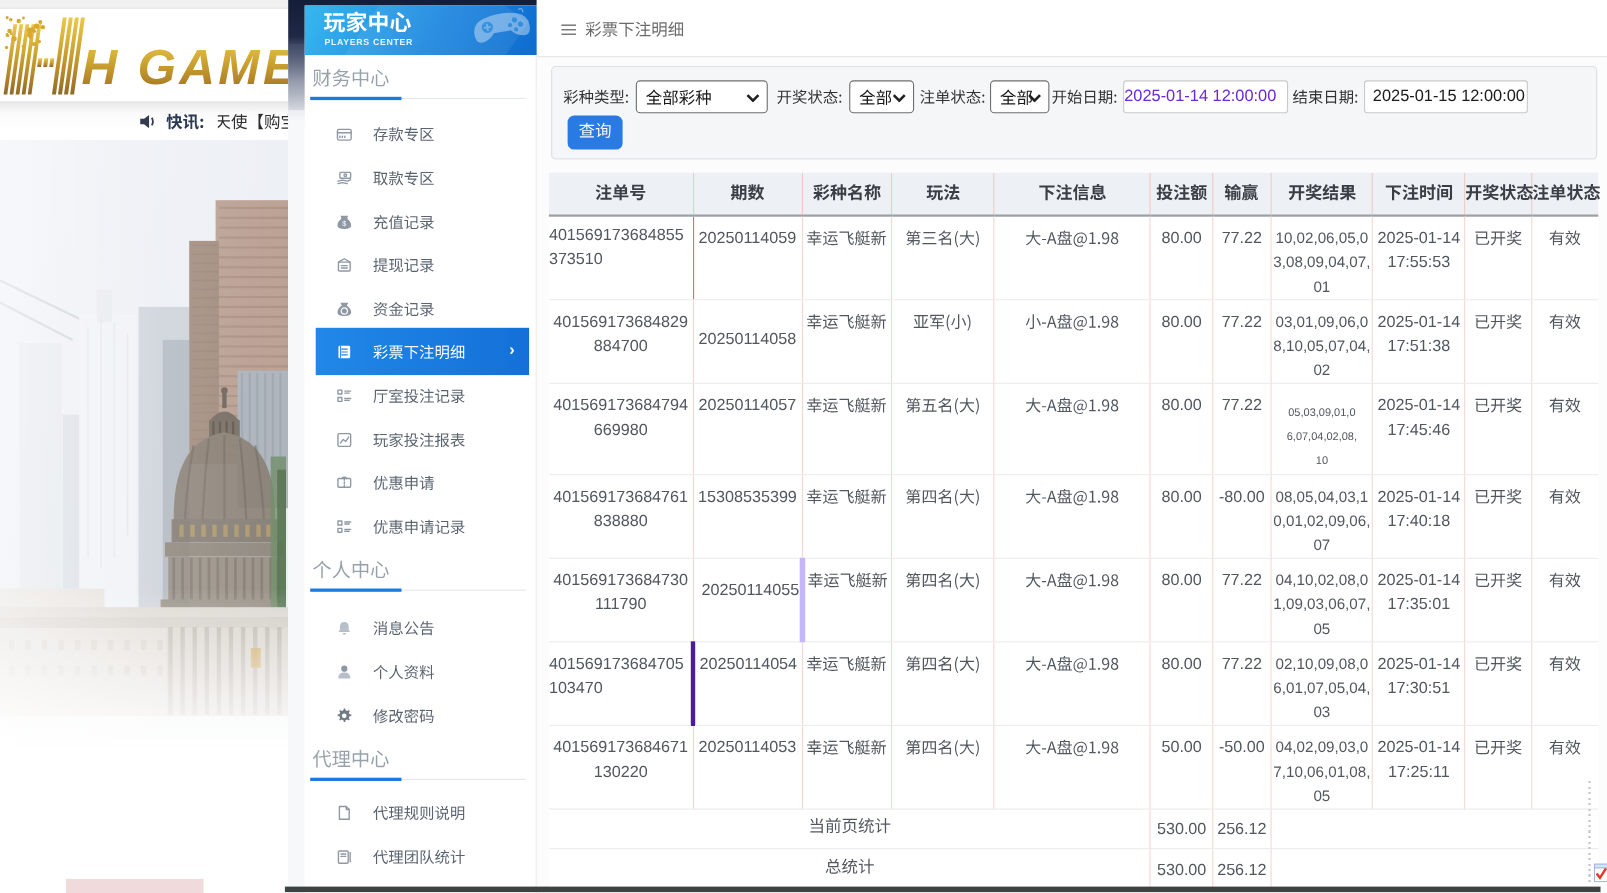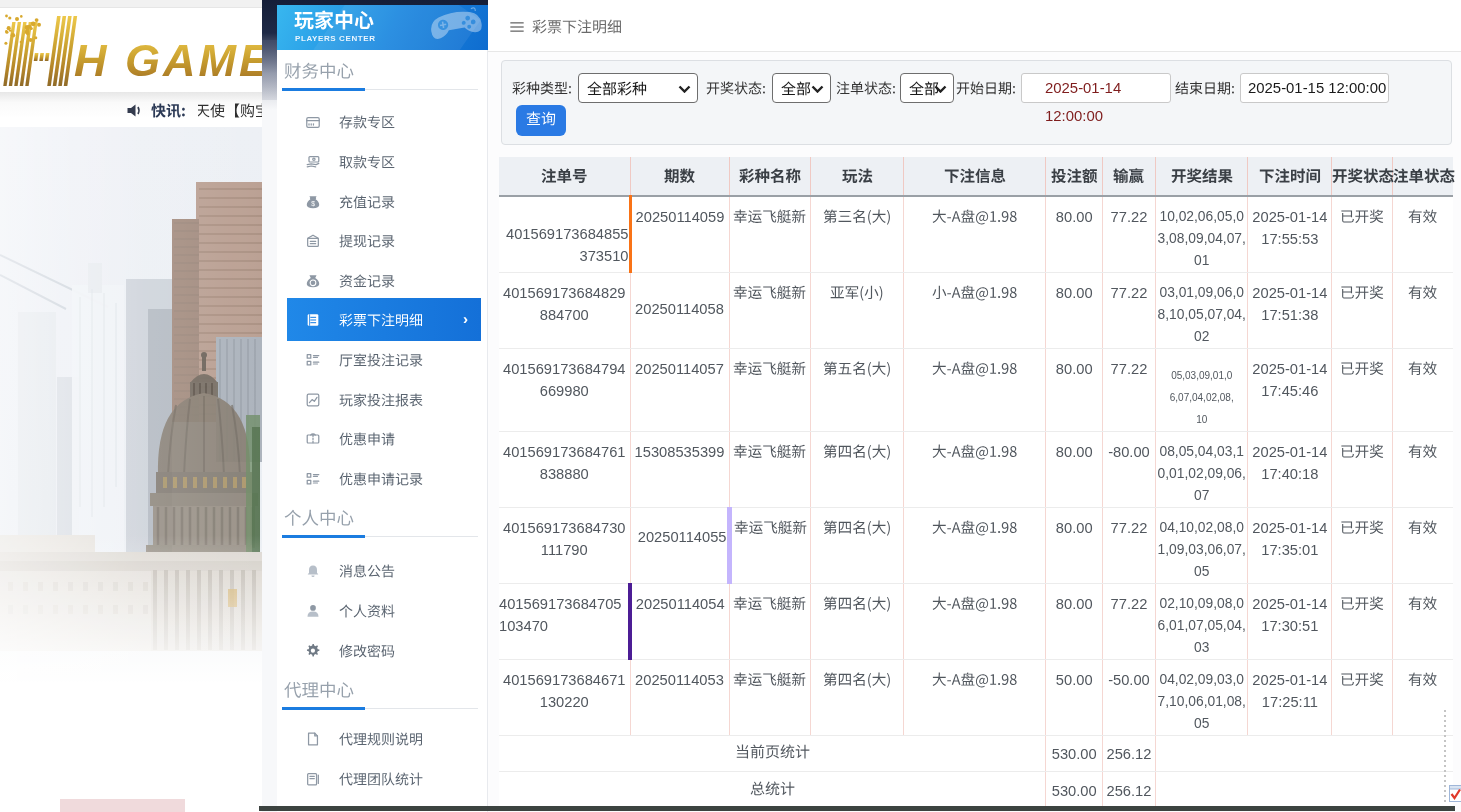--- a/index.html
+++ b/index.html
@@ -762,21 +762,21 @@
       </div>
       <div class="abs" style="left:412px;top:73px;width:54px;height:30px;background:#fff;border:1px solid #6e6e6e;border-radius:4px">
         <div class="abs" style="left:8px;top:7px"><svg class="zh" width="30" height="17" viewBox="0 0 30 17" fill="#1a1a1a">
             <use href="#zr5168" xlink:href="#zr5168" transform="translate(0.00,13.20) scale(0.01500,-0.01500)"></use>
             <use href="#zr90E8" xlink:href="#zr90E8" transform="translate(15.00,13.20) scale(0.01500,-0.01500)"></use>
           </svg></div>
         <svg width="13" height="8" viewBox="0 0 13 8" style="position:absolute;right:6px;top:11px">
           <path d="M1.5 1.5 L6.5 6.5 L11.5 1.5" stroke="#222" stroke-width="2.4" fill="none"></path>
         </svg>
       </div>
-      <div class="abs" style="left:533px;top:73px;width:150px;height:30px;background:#fff;border:1px solid #c9c9c9;border-radius:3px;font-size:14.9px;color:#7f1d1d;line-height:28px;padding-left:23px">2025-01-14 12:00:00</div>
+      <div class="abs" style="left:533px;top:73px;width:150px;height:30px;background:#fff;border:1px solid #c9c9c9;border-radius:3px;font-size:14.9px;color:#6d28d9;line-height:28px;padding-left:0">2025-01-14 12:00:00</div>
       <div class="abs" style="left:752px;top:73px;width:149px;height:30px;background:#fff;border:1px solid #c9c9c9;border-radius:3px;font-size:14.9px;color:#1a1a1a;line-height:28px;padding-left:7px">2025-01-15 12:00:00</div>
       <div class="abs" style="left:28px;top:105px;width:50px;height:31px;background:#2a7ae4;border-radius:6px;text-align:center;padding-top:6px"><svg class="zh" width="30" height="17" viewBox="0 0 30 17" fill="#ffffff">
           <use href="#zr67E5" xlink:href="#zr67E5" transform="translate(0.00,13.20) scale(0.01500,-0.01500)"></use>
           <use href="#zr8BE2" xlink:href="#zr8BE2" transform="translate(15.00,13.20) scale(0.01500,-0.01500)"></use>
         </svg></div>
       <div class="abs" style="left:11px;top:157px;width:954px;background:#fff">
         <table style="border-collapse:collapse;table-layout:fixed;width:954px;font-size:14.7px;color:#51575e">
           <colgroup>
             <col style="width:131px">
             <col style="width:99px">
@@ -845,21 +845,21 @@
                   <use href="#zb6001" xlink:href="#zb6001" transform="translate(46.50,13.64) scale(0.01550,-0.01550)"></use>
                 </svg></td>
               <td style="border-bottom:2px solid #9aa0a6;text-align:center;vertical-align:middle;padding-top:4px"><svg class="zh" width="62" height="18" viewBox="0 0 62 18" fill="#3a3f45">
                   <use href="#zb6CE8" xlink:href="#zb6CE8" transform="translate(0.00,13.64) scale(0.01550,-0.01550)"></use>
                   <use href="#zb5355" xlink:href="#zb5355" transform="translate(15.50,13.64) scale(0.01550,-0.01550)"></use>
                   <use href="#zb72B6" xlink:href="#zb72B6" transform="translate(31.00,13.64) scale(0.01550,-0.01550)"></use>
                   <use href="#zb6001" xlink:href="#zb6001" transform="translate(46.50,13.64) scale(0.01550,-0.01550)"></use>
                 </svg></td>
             </tr>
             <tr style="height:76px">
-              <td style="border-right:3px solid #f97316;text-align:right;border-bottom:1px solid #ececec;vertical-align:top;padding-top:26px;line-height:22px">401569173684855<br>373510</td>
+              <td style="border-right:1px solid #f97316;text-align:left;border-bottom:1px solid #ececec;vertical-align:top;padding-top:6px;line-height:22px">401569173684855<br>373510</td>
               <td style="border-right:1px solid #f5d7d2;text-align:center;border-bottom:1px solid #ececec;vertical-align:top;padding-top:9px;line-height:22px">20250114059</td>
               <td style="border-right:1px solid #f5d7d2;text-align:center;border-bottom:1px solid #ececec;vertical-align:top;padding-top:9px;line-height:22px"><span style="display:inline-block;transform:translateY(3px)"><svg class="zh" width="73" height="17" viewBox="0 0 73 17" fill="#51575e">
                     <use href="#zr5E78" xlink:href="#zr5E78" transform="translate(0.00,12.85) scale(0.01460,-0.01460)"></use>
                     <use href="#zr8FD0" xlink:href="#zr8FD0" transform="translate(14.60,12.85) scale(0.01460,-0.01460)"></use>
                     <use href="#zr98DE" xlink:href="#zr98DE" transform="translate(29.20,12.85) scale(0.01460,-0.01460)"></use>
                     <use href="#zr8247" xlink:href="#zr8247" transform="translate(43.80,12.85) scale(0.01460,-0.01460)"></use>
                     <use href="#zr65B0" xlink:href="#zr65B0" transform="translate(58.40,12.85) scale(0.01460,-0.01460)"></use>
                   </svg></span></td>
               <td style="border-right:1px solid #f5d7d2;text-align:center;border-bottom:1px solid #ececec;vertical-align:top;padding-top:9px;line-height:22px"><span style="display:inline-block;transform:translateY(3px)"><svg class="zh" width="69" height="17" viewBox="0 0 69 17" fill="#51575e">
                     <use href="#zr7B2C" xlink:href="#zr7B2C" transform="translate(0.00,12.85) scale(0.01460,-0.01460)"></use>

